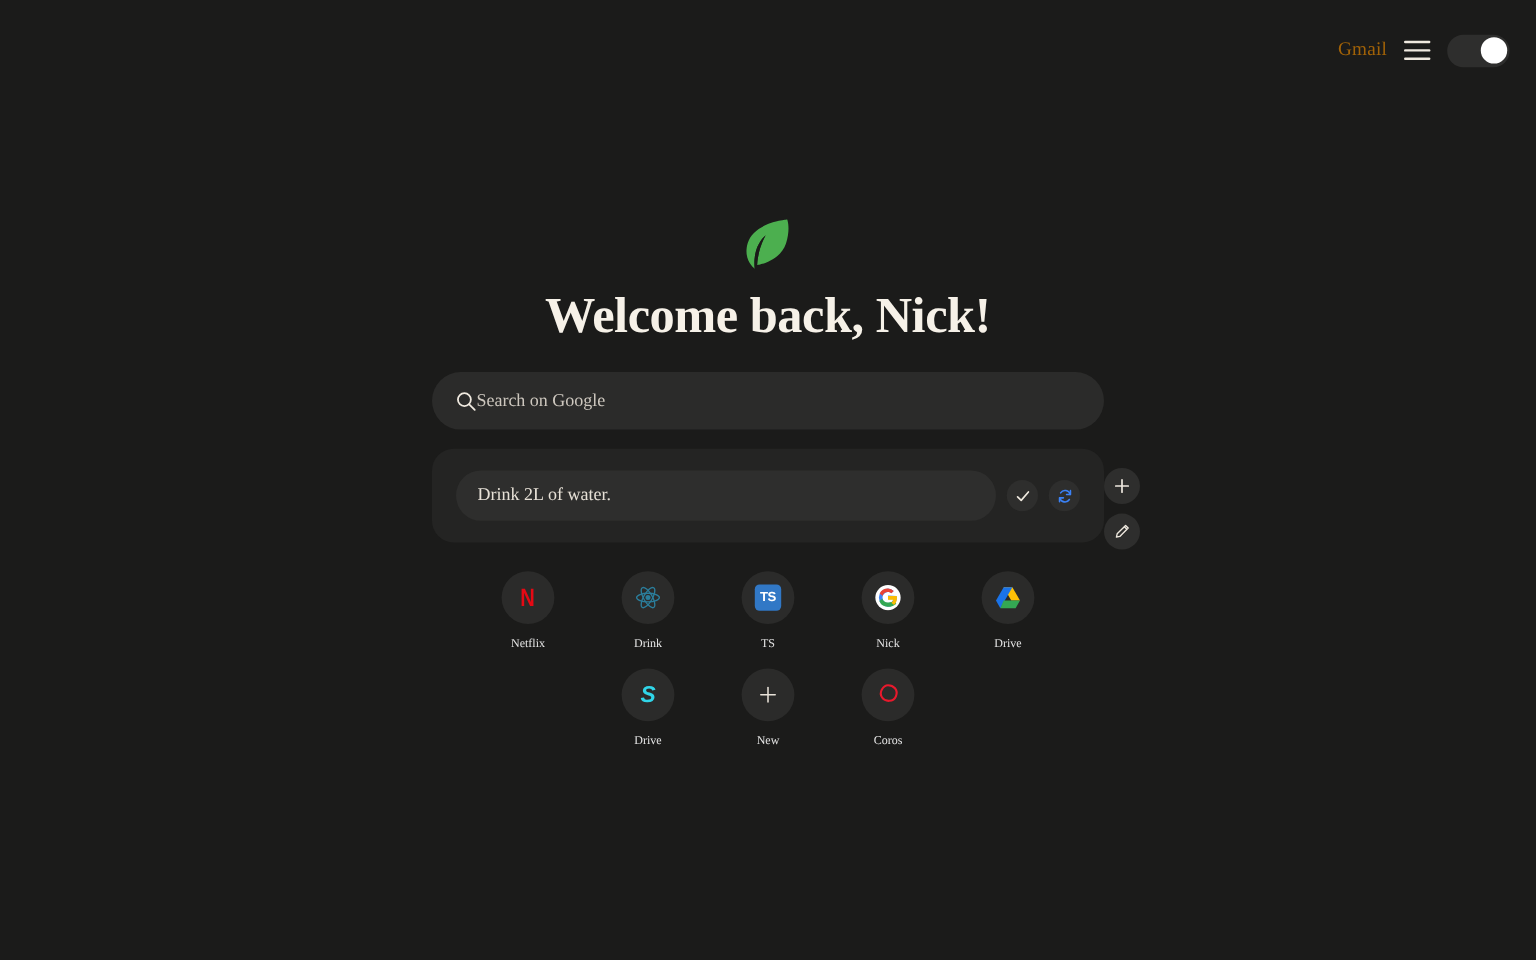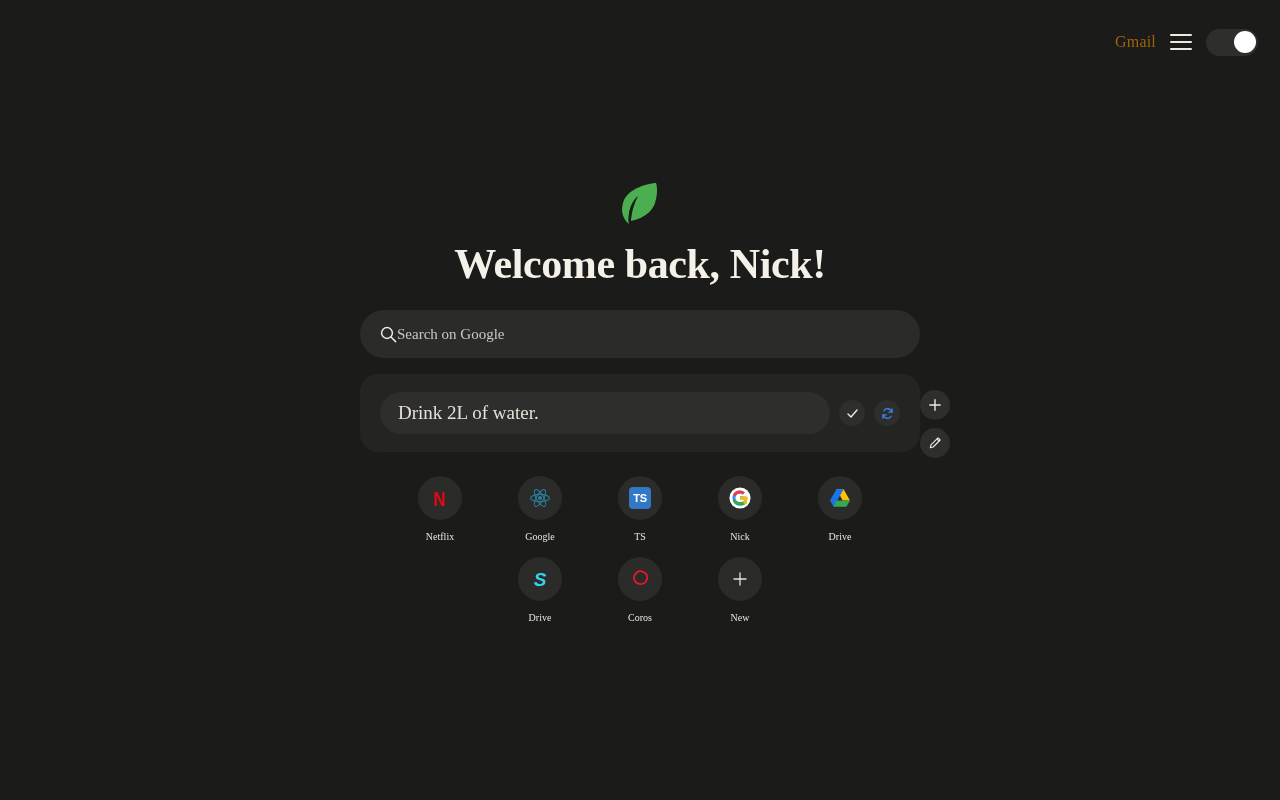--- a/index.html
+++ b/index.html
@@ -147,21 +147,21 @@
   }
   .todo-input {
     flex: 1;
     height: 42px;
     background: #2e2e2d;
     border: none;
     outline: none;
     border-radius: 21px;
     padding: 0 18px;
     font-family: "Liberation Serif", "DejaVu Serif", serif;
-    font-size: 19px;
+    font-size: 15px;
     color: #e7e1d7;
   }
   .icon-btn {
     flex: none;
     width: 26px;
     height: 26px;
     border-radius: 50%;
     background: #2e2e2d;
     border: none;
     display: flex;
@@ -341,21 +341,21 @@
 
       <a class="shortcut" href="#">
         <span class="shortcut-tile">
           <svg width="24" height="24" viewBox="0 0 24 24">
             <circle cx="12" cy="12" r="2.1" fill="#2b7e9c"></circle>
             <ellipse cx="12" cy="12" rx="9.5" ry="3.6" fill="none" stroke="#2b7e9c" stroke-width="1.1"></ellipse>
             <ellipse cx="12" cy="12" rx="9.5" ry="3.6" fill="none" stroke="#2b7e9c" stroke-width="1.1" transform="rotate(60 12 12)"></ellipse>
             <ellipse cx="12" cy="12" rx="9.5" ry="3.6" fill="none" stroke="#2b7e9c" stroke-width="1.1" transform="rotate(120 12 12)"></ellipse>
           </svg>
         </span>
-        <span class="shortcut-label">Google</span>
+        <span class="shortcut-label">Drink</span>
       </a>
 
       <a class="shortcut" href="#">
         <span class="shortcut-tile">
           <span class="ts-badge">TS</span>
         </span>
         <span class="shortcut-label">TS</span>
       </a>
 
       <a class="shortcut" href="#">
@@ -388,32 +388,32 @@
 
       <a class="shortcut" href="#">
         <span class="shortcut-tile">
           <span class="sflix-mark">S</span>
         </span>
         <span class="shortcut-label">Drive</span>
       </a>
 
       <a class="shortcut" href="#">
         <span class="shortcut-tile">
-          <svg width="20" height="20" viewBox="0 0 24 24">
-            <path d="M12 2.4c3 0 5.2 1 7 3.1 1.8 2.1 2 5.3.9 8-1.1 2.7-3.6 4.3-6.6 4.5-3 .2-5.6-1-7.2-3.3-1.6-2.3-1.6-5.5-.2-8C7.3 4.2 9.3 2.4 12 2.4z" fill="none" stroke="#e8192c" stroke-width="2.1" stroke-linejoin="round"></path>
-          </svg>
-        </span>
-        <span class="shortcut-label">Coros</span>
-      </a>
-
-      <a class="shortcut" href="#">
-        <span class="shortcut-tile">
           <svg width="16" height="16" viewBox="0 0 16 16">
             <line x1="8" y1="2" x2="8" y2="14" stroke="#e8e2d8" stroke-width="1.3" stroke-linecap="round"></line>
             <line x1="2" y1="8" x2="14" y2="8" stroke="#e8e2d8" stroke-width="1.3" stroke-linecap="round"></line>
           </svg>
         </span>
         <span class="shortcut-label">New</span>
       </a>
 
+      <a class="shortcut" href="#">
+        <span class="shortcut-tile">
+          <svg width="20" height="20" viewBox="0 0 24 24">
+            <path d="M12 2.4c3 0 5.2 1 7 3.1 1.8 2.1 2 5.3.9 8-1.1 2.7-3.6 4.3-6.6 4.5-3 .2-5.6-1-7.2-3.3-1.6-2.3-1.6-5.5-.2-8C7.3 4.2 9.3 2.4 12 2.4z" fill="none" stroke="#e8192c" stroke-width="2.1" stroke-linejoin="round"></path>
+          </svg>
+        </span>
+        <span class="shortcut-label">Coros</span>
+      </a>
+
     </div>
   </div>
 </div>
 
 </body></html>

